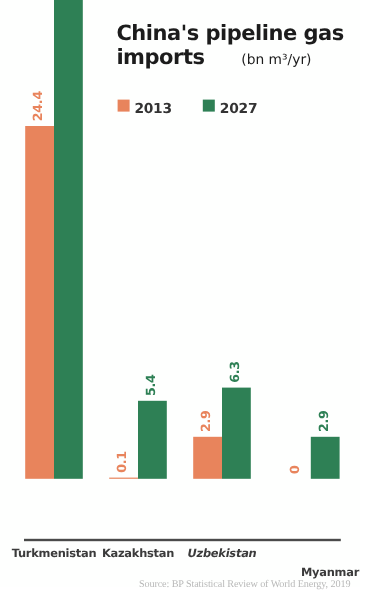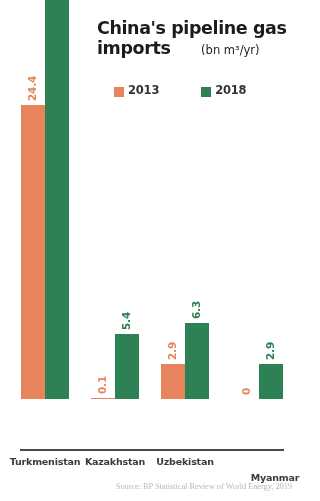--- a/index.html
+++ b/index.html
@@ -50,23 +50,22 @@
   .legend {
     position: absolute;
     left: 98px;
     top: 83px;
     display: flex;
     align-items: center;
     gap: 26px;
   }
   .legend-item {
     display: flex;
-    align-items: flex-end;
+    align-items: flex-start;
     gap: 4px;
-    margin-left: 16px;
   }
   .legend-swatch {
     width: 10px;
     height: 10px;
     display: block;
   }
   .legend-label {
     font-family: "DejaVu Sans", sans-serif;
     font-size: 11.5px;
     font-weight: bold;
@@ -156,21 +155,21 @@
     </h1>
   </div>
 
   <div class="legend">
     <div class="legend-item">
       <span class="legend-swatch" style="background: rgb(232, 132, 92);"></span>
       <span class="legend-label">2013</span>
     </div>
     <div class="legend-item">
       <span class="legend-swatch" style="background: rgb(46, 128, 85);"></span>
-      <span class="legend-label">2018</span>
+      <span class="legend-label">2027</span>
     </div>
   </div>
 
   <div class="plot" id="plot-area">
       <div class="bar s2013" style="left: 21px; width: 24px; height: 293.776px; background: rgb(232, 132, 92);"></div>
       <span class="bar-label s2013" style="left: 38px; bottom: 348.776px; color: rgb(232, 132, 92);">24.4</span>
       <div class="bar s2013" style="left: 91px; width: 24px; height: 1.5px; background: rgb(232, 132, 92);"></div>
       <span class="bar-label s2013" style="left: 108px; bottom: 56.5px; color: rgb(232, 132, 92);">0.1</span>
       <div class="bar s2013" style="left: 161px; width: 24px; height: 34.916px; background: rgb(232, 132, 92);"></div>
       <span class="bar-label s2013" style="left: 178px; bottom: 89.916px; color: rgb(232, 132, 92);">2.9</span>
@@ -181,19 +180,19 @@
       <div class="bar s2018" style="left: 185px; width: 24px; height: 75.852px; background: rgb(46, 128, 85);"></div>
       <span class="bar-label s2018" style="left: 202px; bottom: 130.852px; color: rgb(46, 128, 85);">6.3</span>
       <div class="bar s2018" style="left: 259px; width: 24px; height: 34.916px; background: rgb(46, 128, 85);"></div>
       <span class="bar-label s2018" style="left: 276px; bottom: 89.916px; color: rgb(46, 128, 85);">2.9</span>
     </div>
 
   <div class="axis-line"></div>
   <div class="tick-labels" id="tick-labels">
       <span class="tick-label" style="left: 45px;">Turkmenistan</span>
       <span class="tick-label" style="left: 115px;">Kazakhstan</span>
-      <span class="tick-label" style="left: 185px;">Uzbekistan</span>
+      <span class="tick-label" style="left: 185px; font-style: italic;">Uzbekistan</span>
       <span class="tick-label" style="left: 275px; margin-top: 16px;">Myanmar</span>
     </div>
 
   <div class="source">Source: BP Statistical Review of World Energy, 2019</div>
 
 </div>
 
 </body></html>

